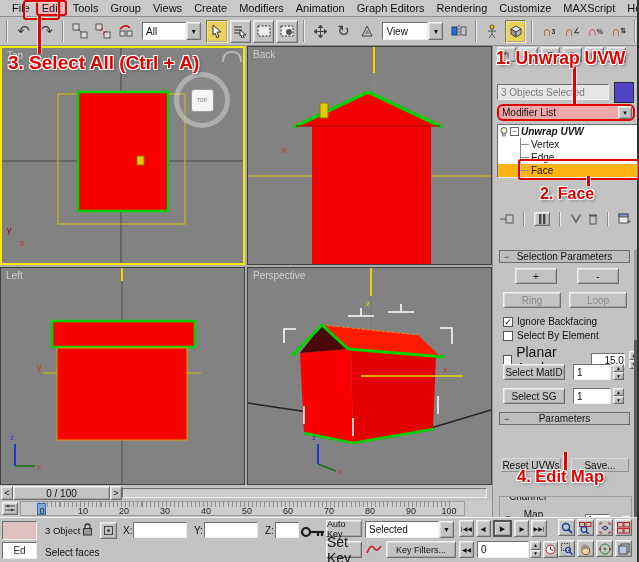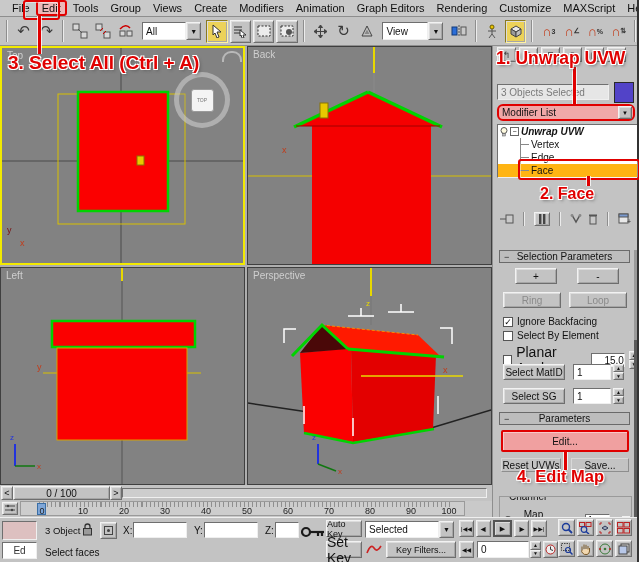--- a/index.html
+++ b/index.html
@@ -417,23 +417,20 @@
       </span>
     <span class="spin abs" style="left:120px;top:342px;height:16px">
         <span class="btn">▲</span>
         <span class="btn">▼</span>
       </span>
 
     <div class="roll-h" style="left:6px;top:366px;width:131px">
       <span class="roll-minus">−</span>
       <span>Parameters</span>
     </div>
-    <span class="abs" style="left:8px;top:384px;width:128px;height:22px;background:#f0a0a0;border:2px solid #e00000;border-radius:2px;box-sizing:border-box;display:flex;align-items:center;justify-content:center;font-size:10px;box-shadow:inset 1px 1px 0 #f8c8c8">
-        <span>Edit...</span>
-      </span>
     <span class="btn abs pbtn" style="left:8px;top:412px;width:60px;height:14px;font-size:10px;border-color:#d8d8d8 #8e8e8e #8e8e8e #d8d8d8;box-shadow:none">
         <span>Reset UVWs</span>
       </span>
     <span class="btn abs pbtn" style="left:78px;top:412px;width:58px;height:14px;font-size:10px;border-color:#d8d8d8 #8e8e8e #8e8e8e #d8d8d8;box-shadow:none">
         <span>Save...</span>
       </span>
 
     <div class="abs" style="left:6px;top:450px;width:131px;height:21px;border:1px solid #9a9a9a;border-bottom:none;overflow:hidden">
       <span style="position:absolute;left:6px;top:-6px;background:#c3c3c3;padding:0 3px;font-size:10px">Channel</span>
       <div class="row" style="position:absolute;left:4px;top:12px;gap:12px">

